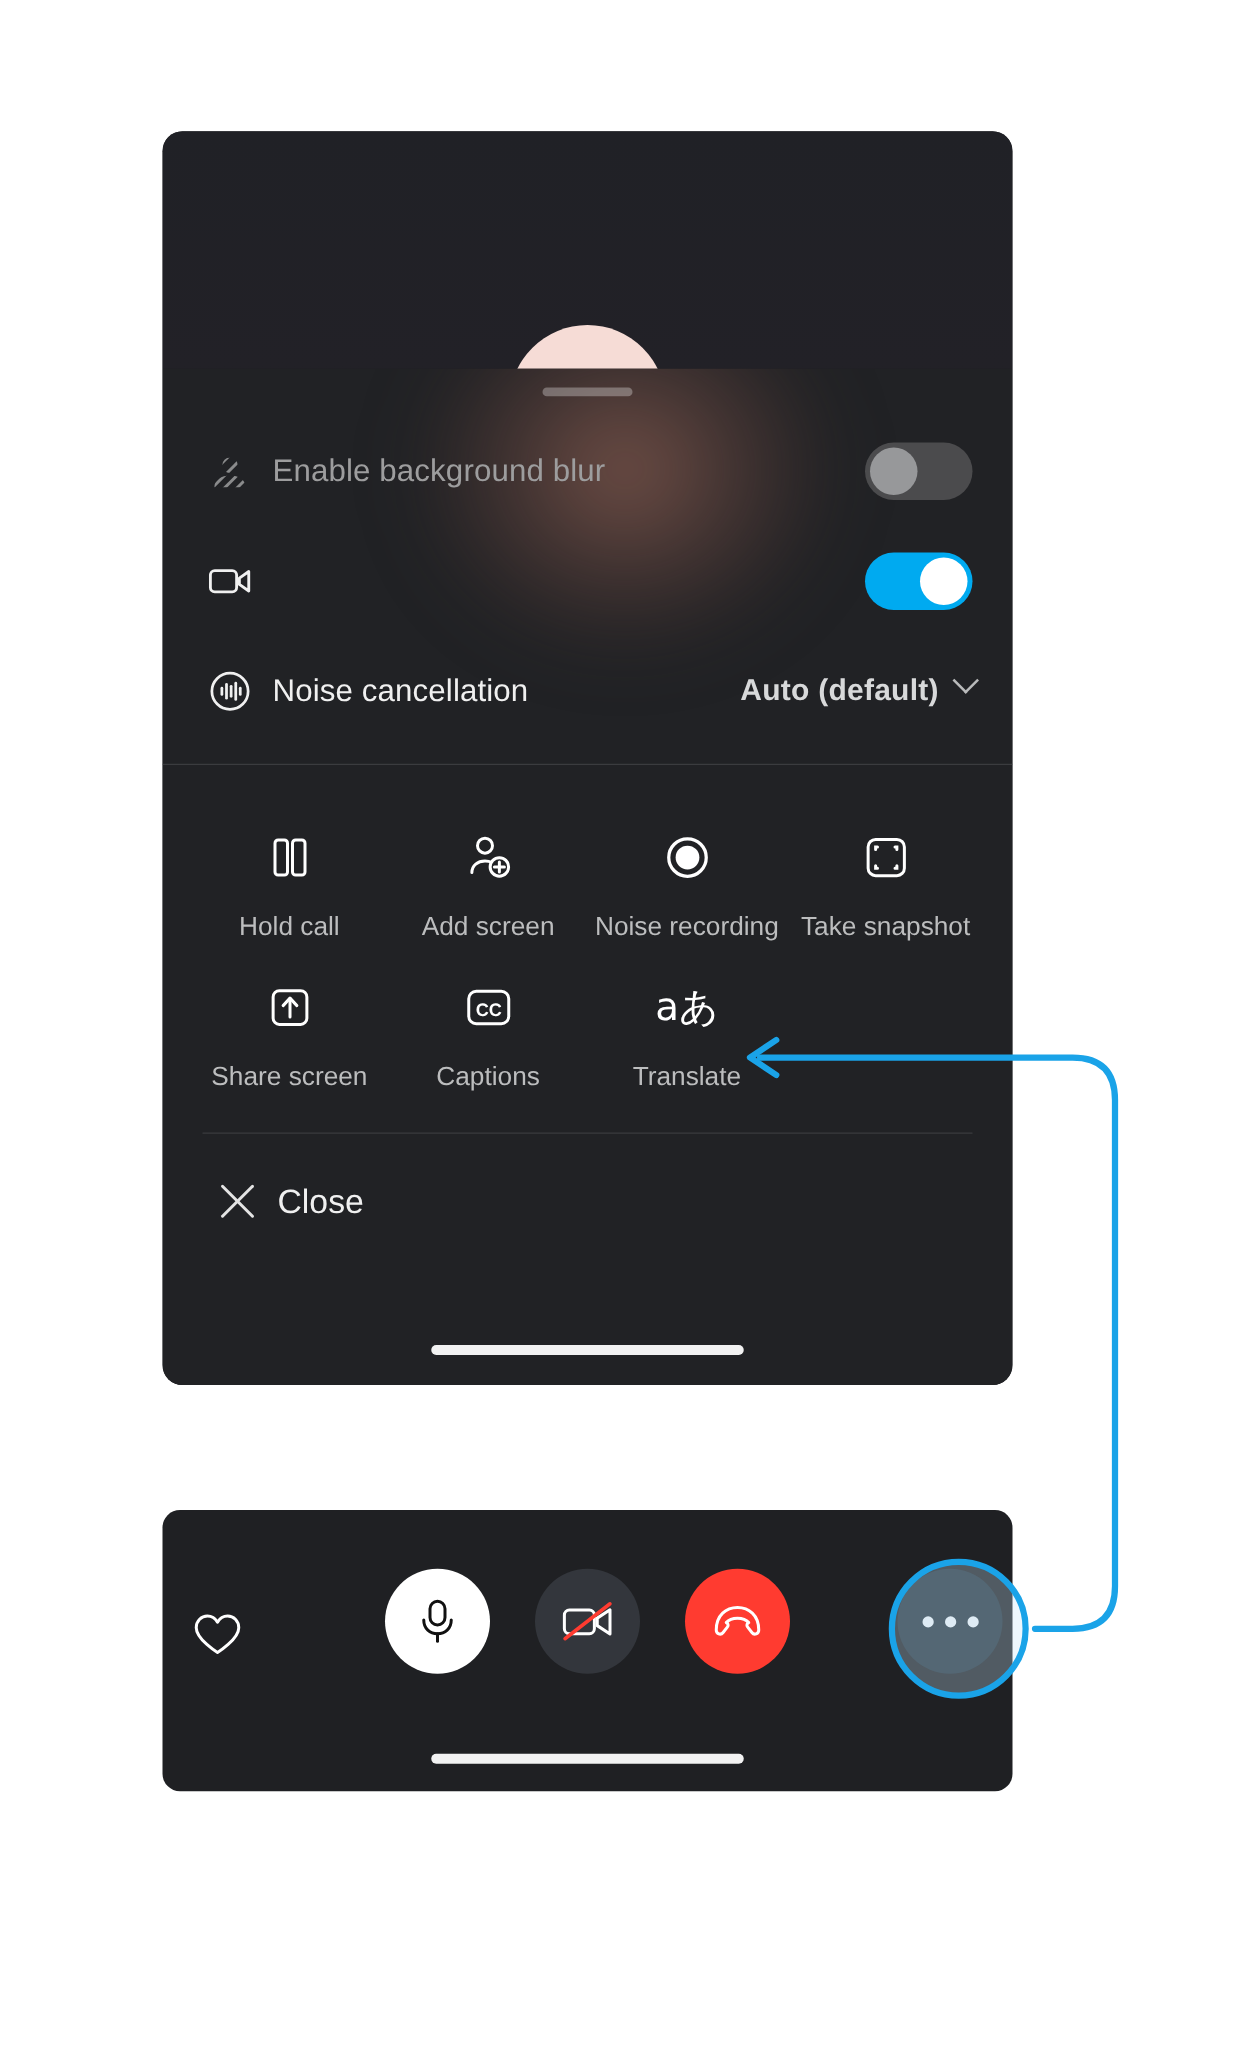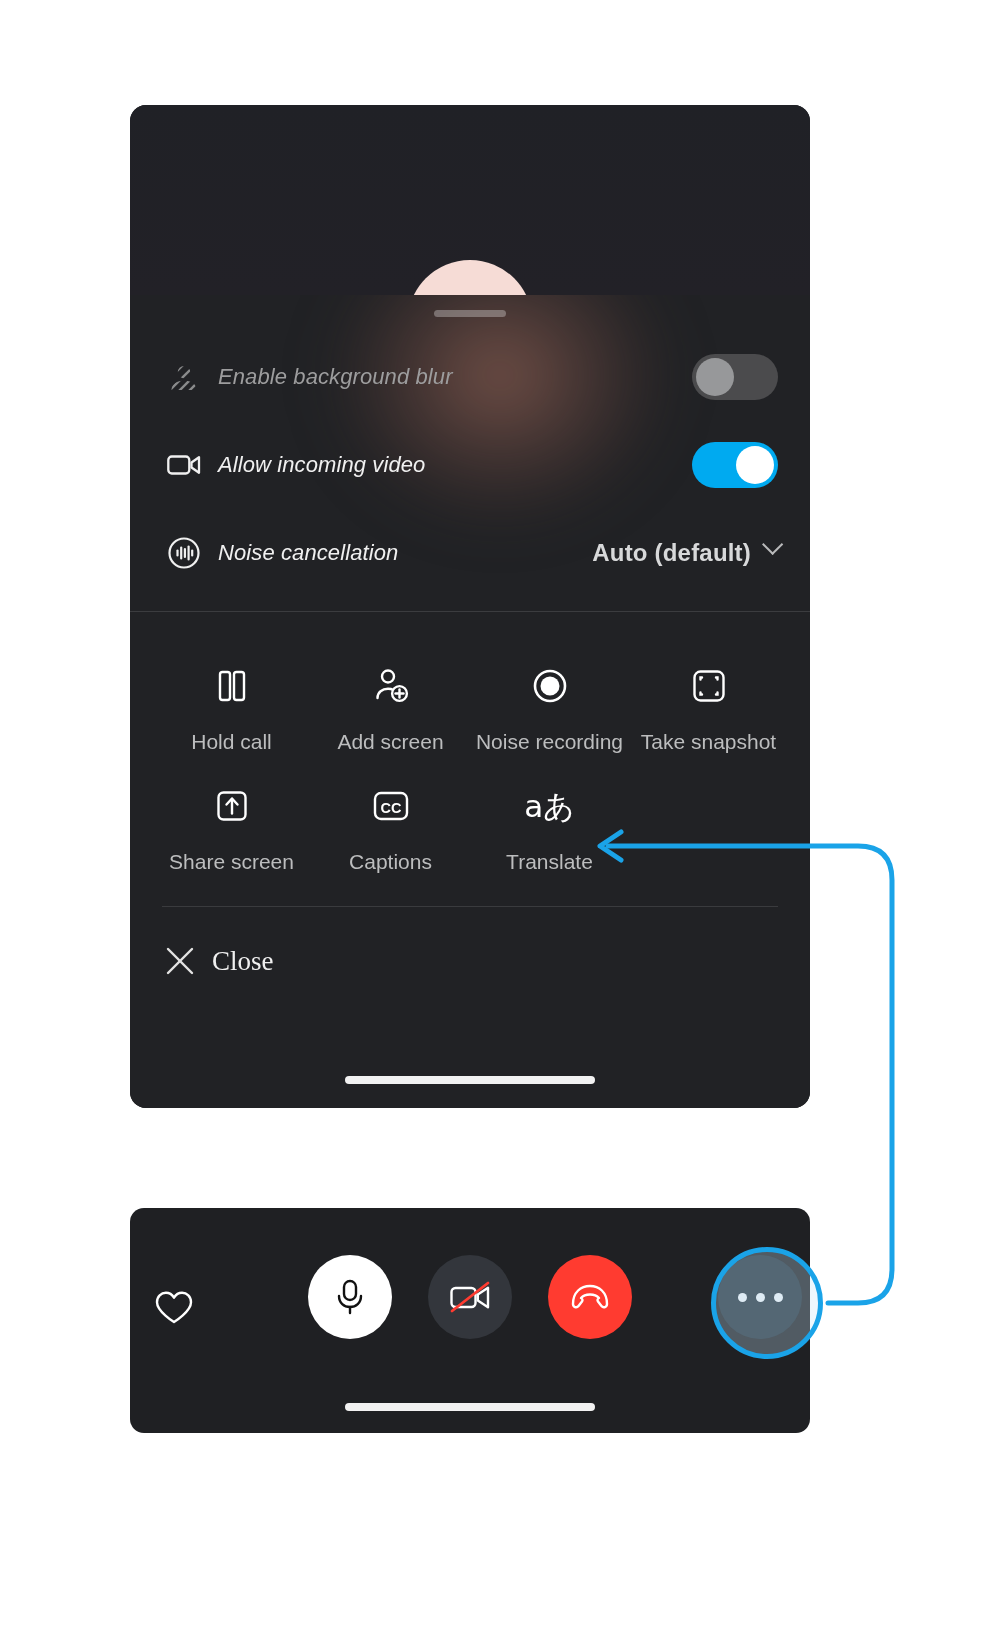--- a/index.html
+++ b/index.html
@@ -60,25 +60,24 @@
     height: 88px;
     padding: 0 32px 0 34px;
   }
   .row-ico {
     width: 40px; height: 36px;
     display: flex; align-items: center; justify-content: center;
     flex: 0 0 40px;
   }
   .row-label {
     margin-left: 14px;
-    font-size: 22px;
+    font-size: 25px;
     color: #f0f0f0;
     letter-spacing: 0.1px;
     white-space: nowrap;
-    font-style: italic;
   }
   .row-label.dim { color: #9d9d9e; }
   .row-right { margin-left: auto; display: flex; align-items: flex-start; }
 
   .toggle {
     width: 86px; height: 46px; border-radius: 23px;
     position: relative; flex: 0 0 86px;
   }
   .toggle.off { background: #4b4b4d; }
   .toggle.on  { background: #00aaf0; }
@@ -116,21 +115,21 @@
     padding: 16px 0 10px 0;
   }
   .grid-ico {
     height: 44px; display: flex; align-items: center; justify-content: center;
     margin-bottom: 22px;
   }
   .grid-lbl { font-size: 21px; color: #bcbdbe; white-space: nowrap; }
 
   .close-row {
     display: flex; align-items: center;
-    padding: 0 34px; height: 108px; font-family: Liberation Serif, serif;
+    padding: 0 44px; height: 108px;
   }
   .close-lbl { margin-left: 14px; font-size: 27px; color: #f0f0f0; }
 
   .home-ind {
     position: absolute; left: 50%; transform: translateX(-50%);
     bottom: 24px; width: 250px; height: 8px; border-radius: 5px;
     background: #f2f2f2;
   }
 
   
@@ -224,21 +223,20 @@
           </span>
         </div>
 
         <div class="setting-row">
           <span class="row-ico">
             <svg width="34" height="26" viewBox="0 0 34 26">
               <rect x="1.3" y="4.5" width="21" height="17" rx="3.5" fill="none" stroke="#f0f0f0" stroke-width="2.3"></rect>
               <path d="M24.5 10.5 L32 5.2 L32 20.8 L24.5 15.5 Z" fill="none" stroke="#f0f0f0" stroke-width="2.3" stroke-linejoin="round"></path>
             </svg>
           </span>
-          <span class="row-label">Allow incoming video</span>
           <span class="row-right">
             <span class="toggle on">
               <span class="knob"></span>
             </span>
           </span>
         </div>
 
         <div class="setting-row">
           <span class="row-ico">
             <svg width="34" height="34" viewBox="0 0 34 34">

